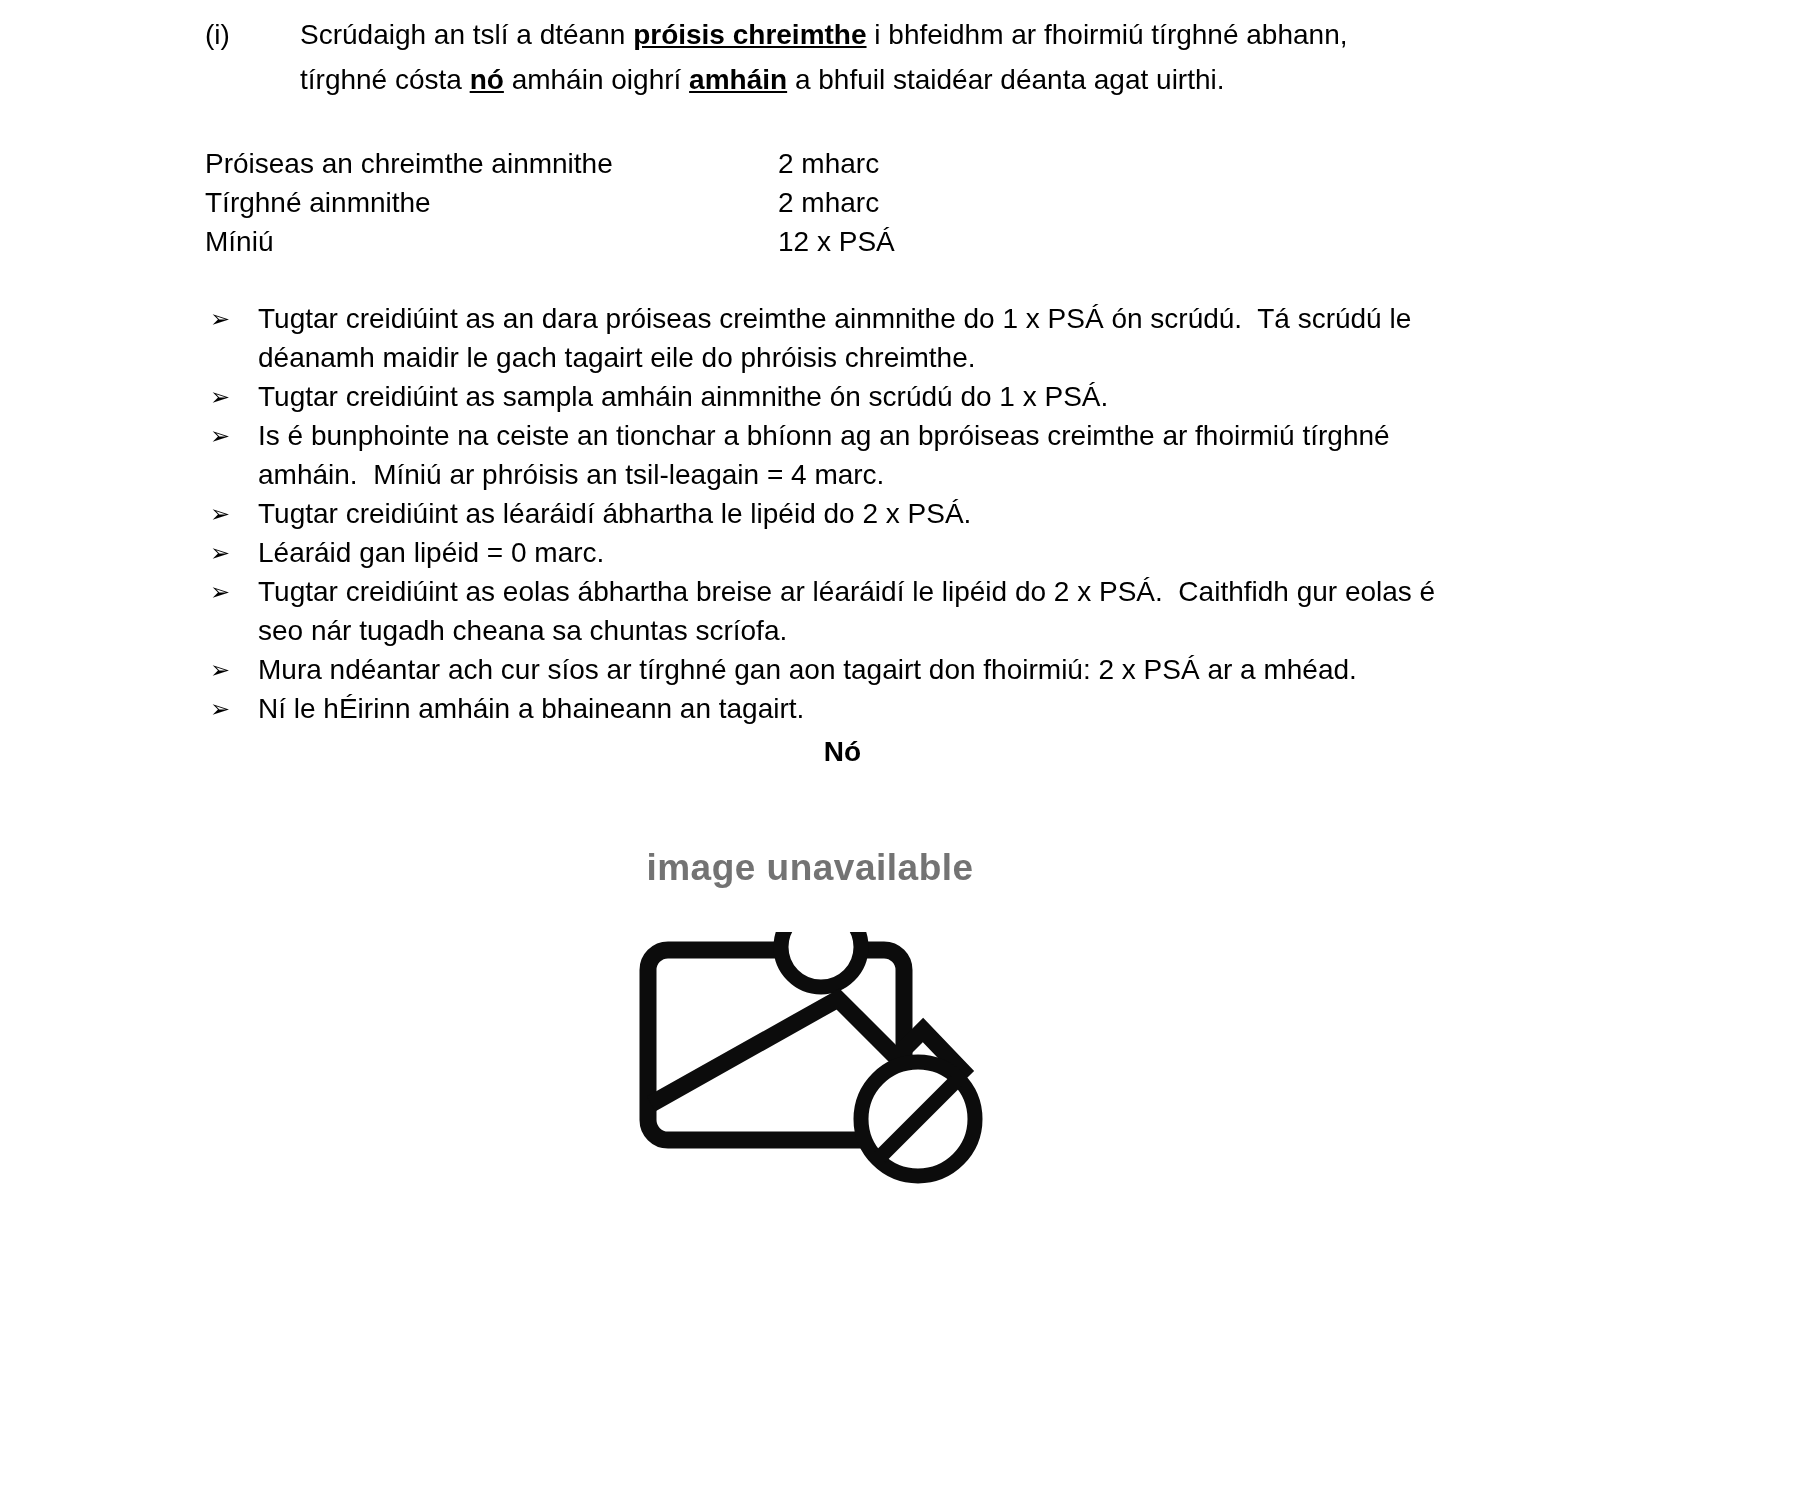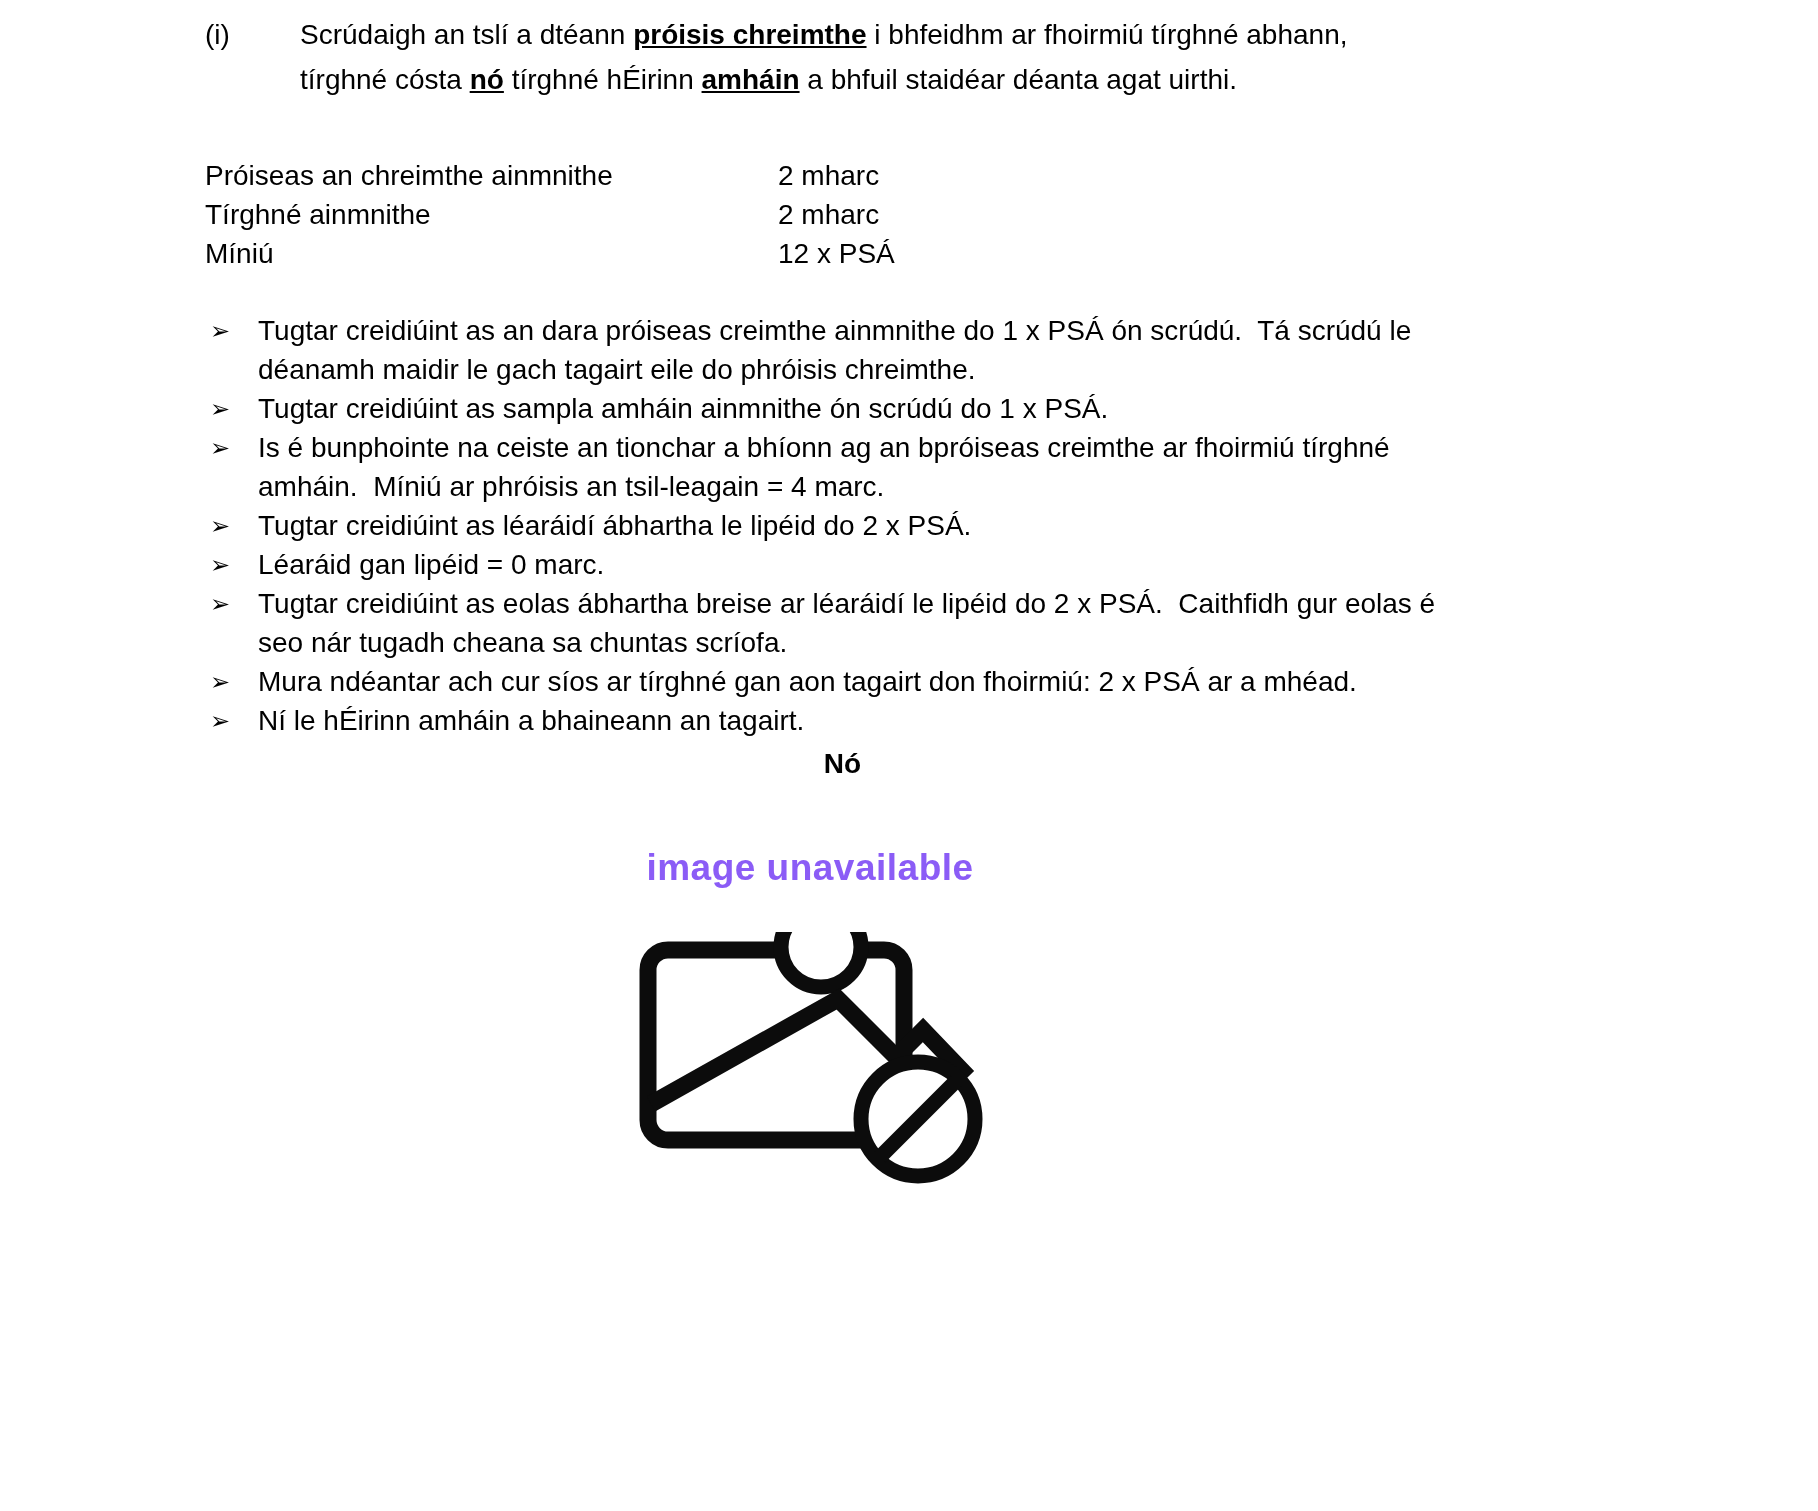--- a/index.html
+++ b/index.html
@@ -17,52 +17,52 @@
     overflow: hidden;
   }
 
   
   .question { display: flex; line-height: 45px; }
   .qnum { flex: 0 0 95px; }
   .qtext { margin: 0; width: 1100px; }
   .qtext .bold { font-weight: 700; text-decoration: underline; }
 
   
-  .marks { margin-top: 54px; }
+  .marks { margin-top: 42px; }
   .marks-row { display: grid; grid-template-columns: 573px auto; }
 
   
   .bullets { list-style: none; margin: 38px 0 0 0; padding: 0; width: 1235px; }
   .bullets li { display: flex; }
   .bullet-glyph { flex: 0 0 53px; padding-left: 5px; font-size: 24px; }
   .bullet-text { white-space: pre-wrap; }
 
   
   .or-sep { width: 1275px; text-align: center; font-weight: 700; margin-top: 4px; }
 
   
   .img-ph { position: absolute; left: 0; top: 848px; width: 1620px; text-align: center; }
   .caption {
     font-size: 37px;
     font-weight: 600;
-    color: #8b5cf6;
+    color: #737373;
     letter-spacing: 0.5px;
     filter: blur(0.5px);
   }
   .icon-wrap { margin-top: 40px; }
   .icon-wrap svg { display: inline-block; }
 </style>
 </head>
 <body>
 
 <div class="page">
 
   <div class="question">
     <span class="qnum">(i)</span>
-    <p class="qtext"><span>Scrúdaigh an tslí a dtéann </span><span class="bold">próisis chreimthe</span><span> i bhfeidhm ar fhoirmiú tírghné abhann, tírghné cósta </span><span class="bold">nó</span><span> tírghné hÉirinn </span><span class="bold">amháin</span><span> a bhfuil staidéar déanta agat uirthi.</span></p>
+    <p class="qtext"><span>Scrúdaigh an tslí a dtéann </span><span class="bold">próisis chreimthe</span><span> i bhfeidhm ar fhoirmiú tírghné abhann, tírghné cósta </span><span class="bold">nó</span><span> amháin oighrí </span><span class="bold">amháin</span><span> a bhfuil staidéar déanta agat uirthi.</span></p>
   </div>
 
   <div class="marks">
     <div class="marks-row">
       <span>Próiseas an chreimthe ainmnithe</span>
       <span>2 mharc</span>
     </div>
     <div class="marks-row">
       <span>Tírghné ainmnithe</span>
       <span>2 mharc</span>

